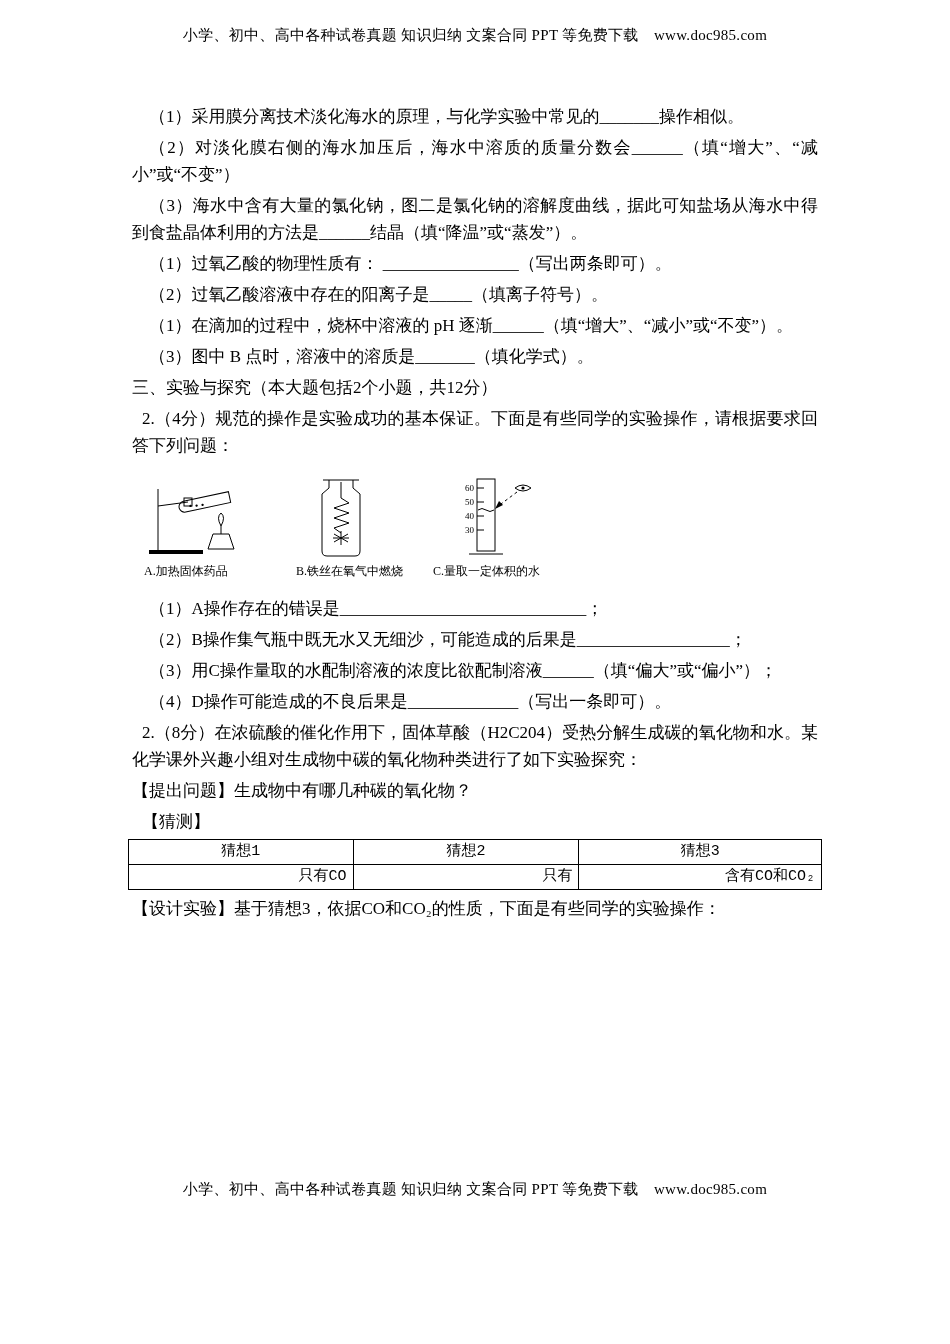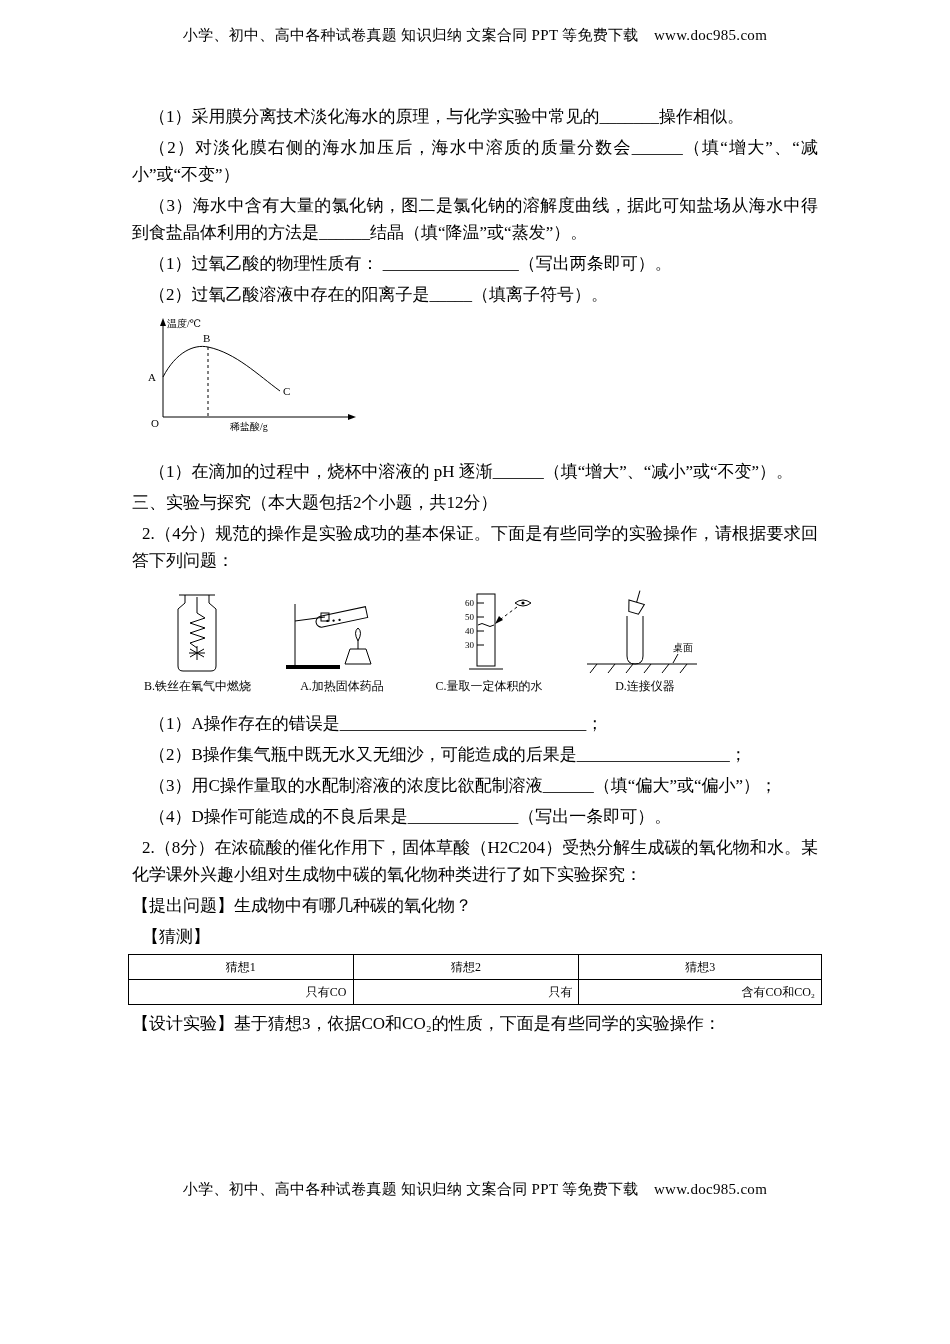--- a/index.html
+++ b/index.html
@@ -9,31 +9,31 @@
   .page-header { padding-top:26px; text-align:center; font-size:15px; letter-spacing:0.3px; }
   .page-footer { position:absolute; left:0; right:0; top:1180px; text-align:center; font-size:15px; letter-spacing:0.3px; }
 
   .content { margin:58px 128px 0 128px; font-size:17px; line-height:27px; text-align:justify; }
   .para { margin:4px; }
   .ind { text-indent:17px; }
   .ind-s { text-indent:10px; }
 
   .graph-wrap { margin:6px 0 16px 14px; }
   .figs-row { display:flex; align-items:flex-end; gap:30px; margin:12px 0 16px 16px; }
-  .fig { display:flex; flex-direction:column; align-items:center; }
+  .fig { display:flex; flex-direction:column; }
   .fig .cap { font-size:12px; line-height:15px; margin-top:3px; text-indent:0; }
 
   svg line, svg path, svg polyline, svg rect, svg ellipse, svg circle {
     stroke:#000; fill:none; stroke-width:1;
   }
   svg .fill { fill:#000; stroke:none; }
   svg text { fill:#000; stroke:none; font-family:"Liberation Serif","DejaVu Serif",serif; }
   svg .dash { stroke-dasharray:3,3; }
 
-  table.guess-table { width:100%; border-collapse:collapse; font-size:12px; margin:2px 0 5px 0; }
+  table.guess-table { width:100%; border-collapse:collapse; font-size:15px; margin:2px 0 5px 0;font-family:Liberation Mono, monospace; }
   table.guess-table th, table.guess-table td { border:1px solid #000; height:25px; padding:0 6px; line-height:24px; }
   table.guess-table th { font-weight:normal; text-align:center; }
   table.guess-table td { text-align:right; }
   table.guess-table col.c1 { width:32.4%; }
   table.guess-table col.c2 { width:32.6%; }
   table.guess-table col.c3 { width:35%; }
 </style>
 </head>
 <body>
 
@@ -42,62 +42,28 @@
 <div class="content">
 
   <p class="para ind">（1）采用膜分离技术淡化海水的原理，与化学实验中常见的_______操作相似。</p>
   <p class="para ind">（2）对淡化膜右侧的海水加压后，海水中溶质的质量分数会______（填“增大”、“减小”或“不变”）</p>
   <p class="para ind">（3）海水中含有大量的氯化钠，图二是氯化钠的溶解度曲线，据此可知盐场从海水中得到食盐晶体利用的方法是______结晶（填“降温”或“蒸发”）。</p>
 
   <p class="para ind">（1）过氧乙酸的物理性质有： ________________（写出两条即可）。</p>
   <p class="para ind">（2）过氧乙酸溶液中存在的阳离子是_____（填离子符号）。</p>
 
 
-  <div class="graph-wrap">
-    <svg width="235" height="120" viewBox="0 0 235 120">
-      <text x="25" y="13" font-size="10">温度/℃</text>
-      <line x1="21" y1="10" x2="21" y2="103"></line>
-      <polygon class="fill" points="21,4 18,12 24,12"></polygon>
-      <line x1="21" y1="103" x2="208" y2="103"></line>
-      <polygon class="fill" points="214,103 206,100 206,106"></polygon>
-      <path d="M21,63 C34,38 52,30 66,33 C94,39 116,61 138,77" stroke-width="1.3"></path>
-      <line class="dash" x1="66" y1="33" x2="66" y2="103"></line>
-      <text x="6" y="67" font-size="11">A</text>
-      <text x="61" y="28" font-size="11">B</text>
-      <text x="141" y="81" font-size="11">C</text>
-      <text x="9" y="113" font-size="11">O</text>
-      <text x="88" y="116" font-size="10">稀盐酸/g</text>
-    </svg>
-  </div>
 
   <p class="para ind">（1）在滴加的过程中，烧杯中溶液的 pH 逐渐______（填“增大”、“减小”或“不变”）。</p>
+  <p class="para ind">（3）图中 B 点时，溶液中的溶质是_______（填化学式）。</p>
 
   <p class="para">三、实验与探究（本大题包括2个小题，共12分）</p>
   <p class="para ind-s">2.（4分）规范的操作是实验成功的基本保证。下面是有些同学的实验操作，请根据要求回答下列问题：</p>
 
   <div class="figs-row">
-
-    <div class="fig">
-      <svg width="92" height="90" viewBox="0 0 92 90">
-        <g>
-          <line x1="27" y1="9" x2="63" y2="9"></line>
-          <line x1="33" y1="9" x2="33" y2="17"></line>
-          <line x1="57" y1="9" x2="57" y2="17"></line>
-          <path d="M33,17 L26,23 L26,80 Q26,85 31,85 L59,85 Q64,85 64,80 L64,23 L57,17"></path>
-        </g>
-        <g>
-          <polyline points="45,11 45,27 53,32 38,37 53,42 38,47 53,52 38,57 45,62"></polyline>
-          <line x1="45" y1="60" x2="45" y2="74"></line>
-          <line x1="38" y1="63" x2="52" y2="71"></line>
-          <line x1="52" y1="63" x2="38" y2="71"></line>
-          <line x1="37" y1="67" x2="53" y2="67"></line>
-        </g>
-      </svg>
-      <div class="cap">B.铁丝在氧气中燃烧</div>
-    </div>
 
     <div class="fig">
       <svg width="122" height="90" viewBox="0 0 122 90">
         <g>
           <rect class="fill" x="5" y="79" width="54" height="4"></rect>
           <line x1="14" y1="18" x2="14" y2="79"></line>
           <line x1="14" y1="35" x2="44" y2="31"></line>
           <rect x="40" y="27" width="8" height="8"></rect>
         </g>
         <g transform="rotate(-12 60 31)">
@@ -106,20 +72,39 @@
           <circle class="fill" cx="52" cy="33" r="1.2"></circle>
           <circle class="fill" cx="58" cy="33.5" r="1.2"></circle>
         </g>
         <g>
           <path d="M64,78 L90,78 L85,63 L69,63 Z"></path>
           <line x1="77" y1="63" x2="77" y2="55"></line>
           <path d="M77,55 q5,-9 0,-13 q-5,4 0,13"></path>
         </g>
       </svg>
       <div class="cap">A.加热固体药品</div>
+    </div>
+
+    <div class="fig">
+      <svg width="92" height="90" viewBox="0 0 92 90">
+        <g>
+          <line x1="27" y1="9" x2="63" y2="9"></line>
+          <line x1="33" y1="9" x2="33" y2="17"></line>
+          <line x1="57" y1="9" x2="57" y2="17"></line>
+          <path d="M33,17 L26,23 L26,80 Q26,85 31,85 L59,85 Q64,85 64,80 L64,23 L57,17"></path>
+        </g>
+        <g>
+          <polyline points="45,11 45,27 53,32 38,37 53,42 38,47 53,52 38,57 45,62"></polyline>
+          <line x1="45" y1="60" x2="45" y2="74"></line>
+          <line x1="38" y1="63" x2="52" y2="71"></line>
+          <line x1="52" y1="63" x2="38" y2="71"></line>
+          <line x1="37" y1="67" x2="53" y2="67"></line>
+        </g>
+      </svg>
+      <div class="cap">B.铁丝在氧气中燃烧</div>
     </div>
 
     <div class="fig">
       <svg width="112" height="90" viewBox="0 0 112 90">
         <g>
           <rect x="44" y="8" width="18" height="72"></rect>
           <line x1="36" y1="83" x2="70" y2="83"></line>
         </g>
         <g>
           <line x1="44" y1="17" x2="51" y2="17"></line>
@@ -135,45 +120,20 @@
           <path d="M82,17 q8,-6 16,0 q-8,6 -16,0"></path>
           <circle class="fill" cx="90" cy="17" r="1.6"></circle>
           <line class="dash" x1="84" y1="21" x2="64" y2="36"></line>
           <polygon class="fill" points="62,38 70,34 66,30"></polygon>
           <path d="M45,39 q4,-3 8,0 q4,3 8,0"></path>
         </g>
       </svg>
       <div class="cap">C.量取一定体积的水</div>
     </div>
 
-    <div class="fig">
-      <svg width="140" height="90" viewBox="0 0 140 90">
-        <g transform="rotate(16 60 22)">
-          <path d="M52,16 L68,16 L65,27 L55,27 Z"></path>
-          <line x1="60" y1="4" x2="60" y2="16"></line>
-        </g>
-        <g>
-          <path d="M52,30 L52,70 Q52,78 60,78 Q68,78 68,70 L68,30"></path>
-        </g>
-        <g>
-          <line x1="12" y1="78" x2="122" y2="78"></line>
-          <line x1="22" y1="78" x2="15" y2="87"></line>
-          <line x1="40" y1="78" x2="33" y2="87"></line>
-          <line x1="58" y1="78" x2="51" y2="87"></line>
-          <line x1="76" y1="78" x2="69" y2="87"></line>
-          <line x1="94" y1="78" x2="87" y2="87"></line>
-          <line x1="112" y1="78" x2="105" y2="87"></line>
-        </g>
-        <g>
-          <text x="98" y="65" font-size="10">桌面</text>
-          <line x1="103" y1="68" x2="98" y2="77"></line>
-        </g>
-      </svg>
-      <div class="cap">D.连接仪器</div>
-    </div>
 
   </div>
 
   <p class="para ind">（1）A操作存在的错误是_____________________________；</p>
   <p class="para ind">（2）B操作集气瓶中既无水又无细沙，可能造成的后果是__________________；</p>
   <p class="para ind">（3）用C操作量取的水配制溶液的浓度比欲配制溶液______（填“偏大”或“偏小”）；</p>
   <p class="para ind">（4）D操作可能造成的不良后果是_____________（写出一条即可）。</p>
 
   <p class="para ind-s">2.（8分）在浓硫酸的催化作用下，固体草酸（H2C204）受热分解生成碳的氧化物和水。某化学课外兴趣小组对生成物中碳的氧化物种类进行了如下实验探究：</p>
   <p class="para">【提出问题】生成物中有哪几种碳的氧化物？</p>

